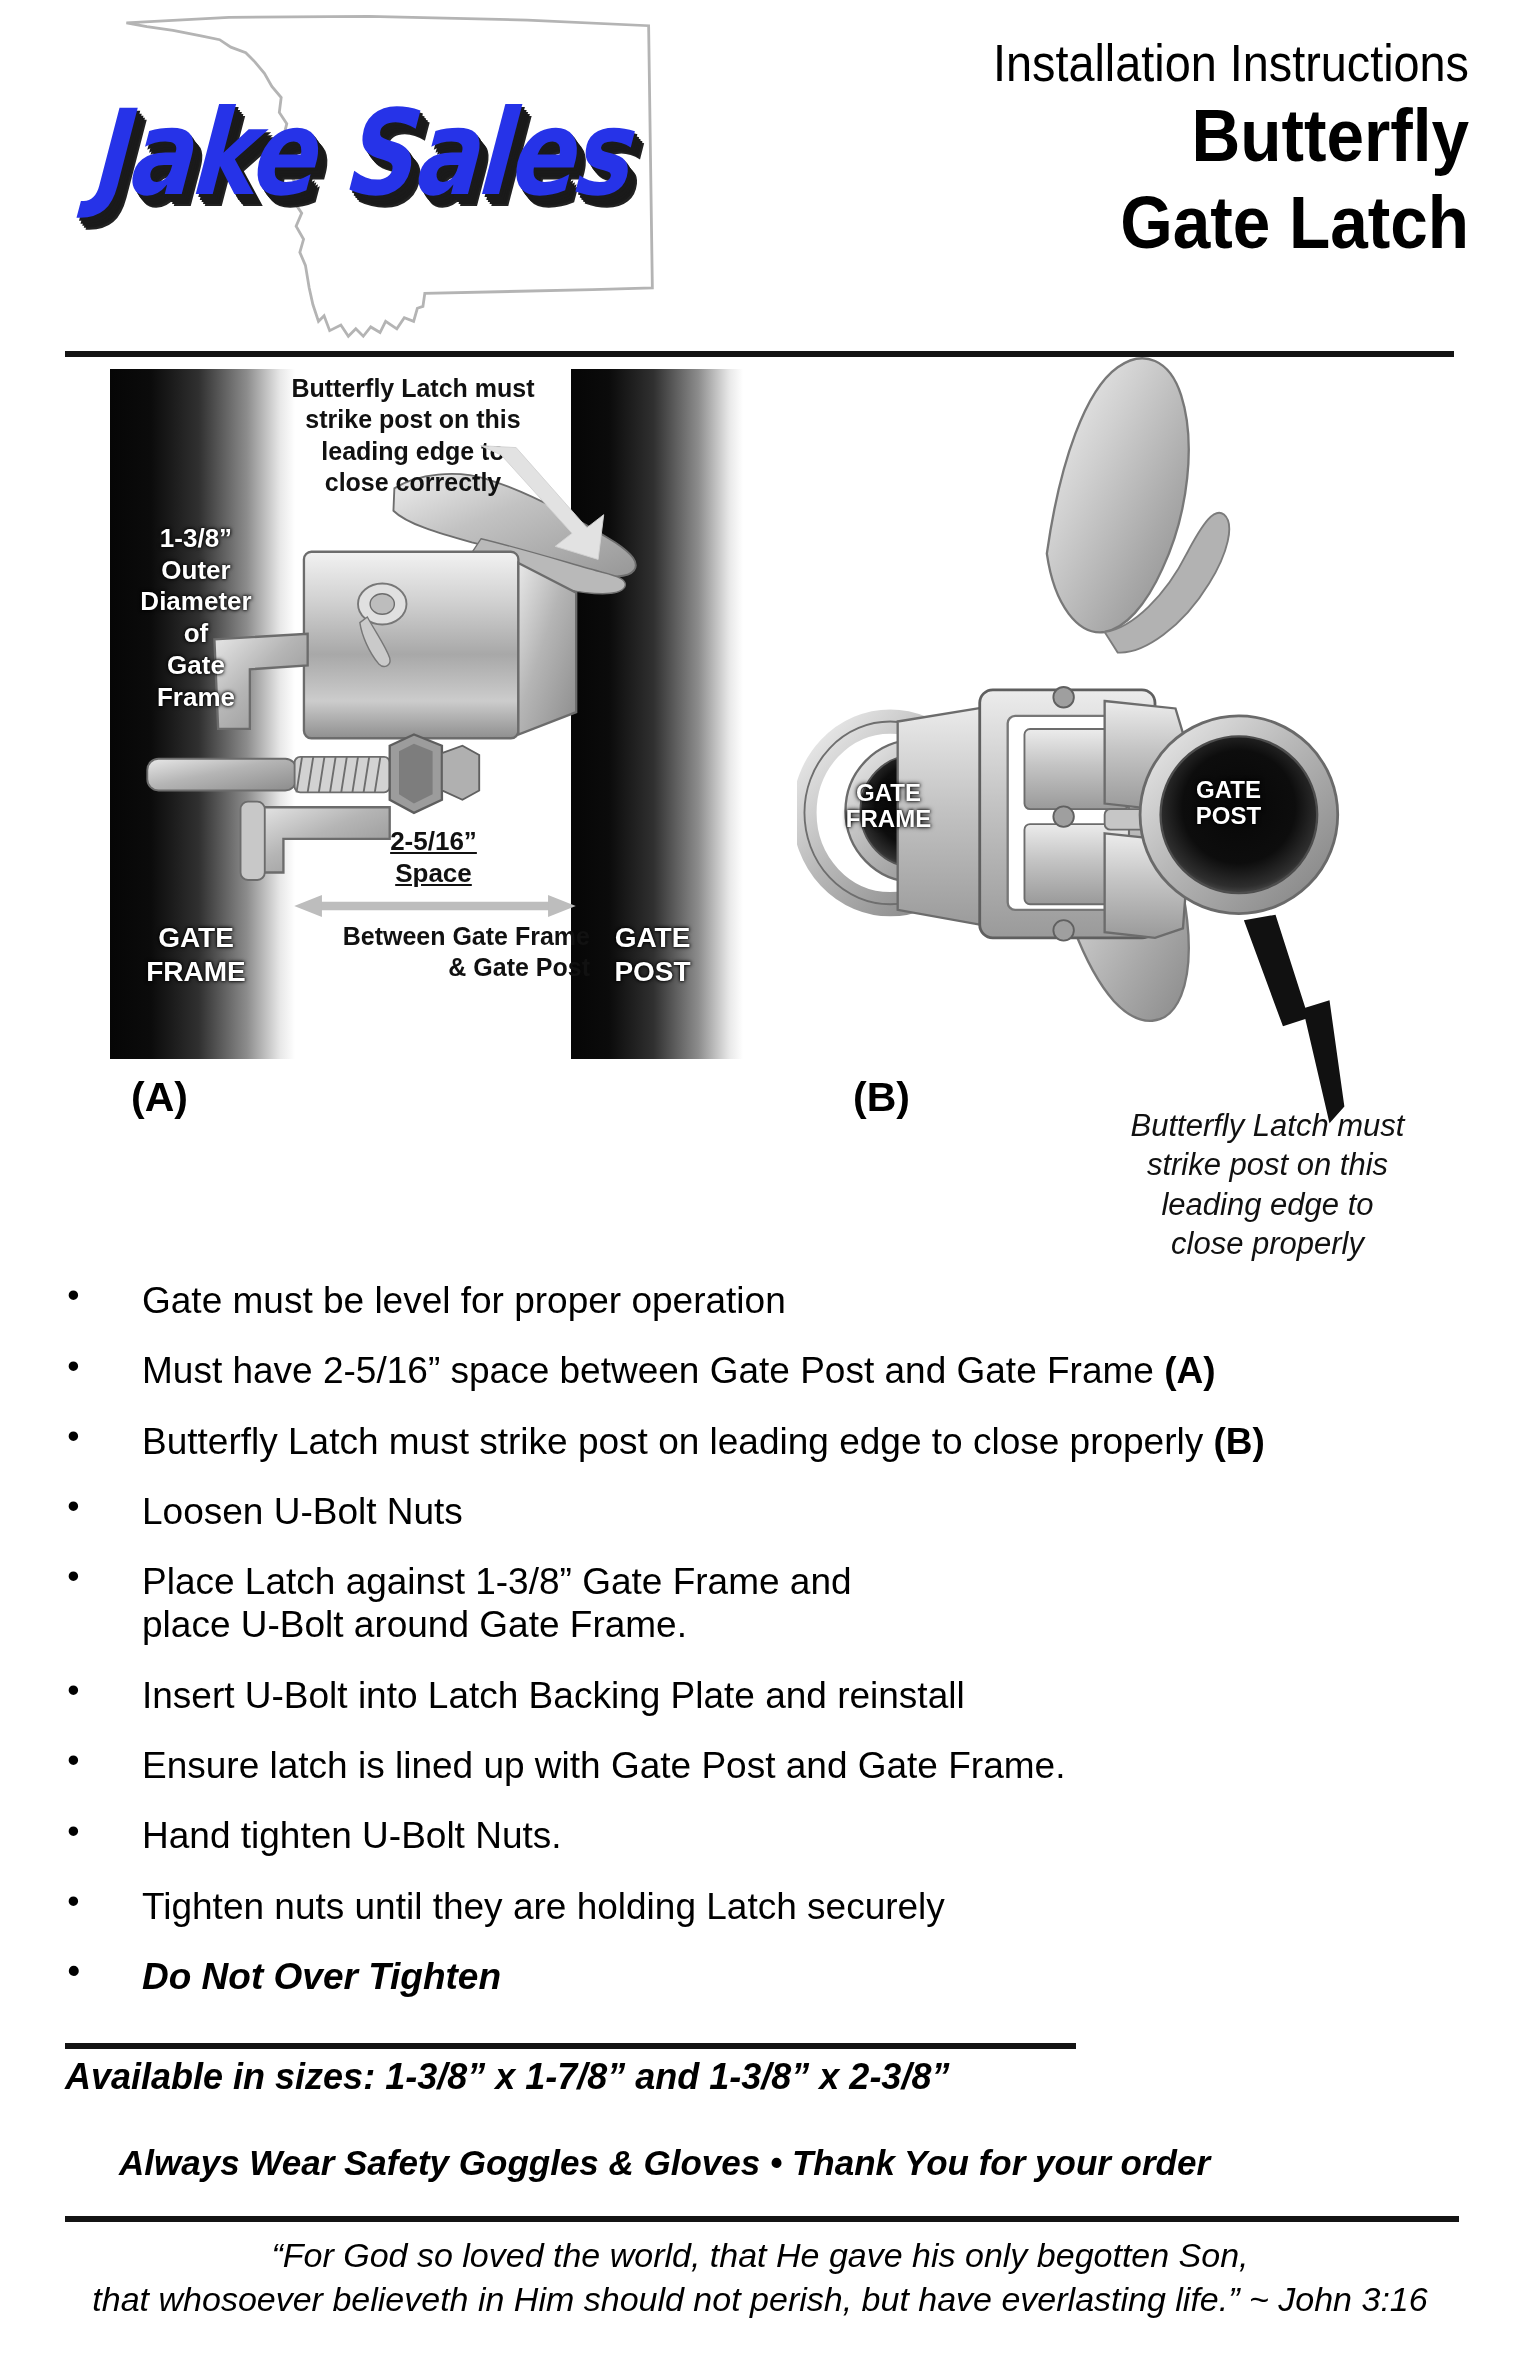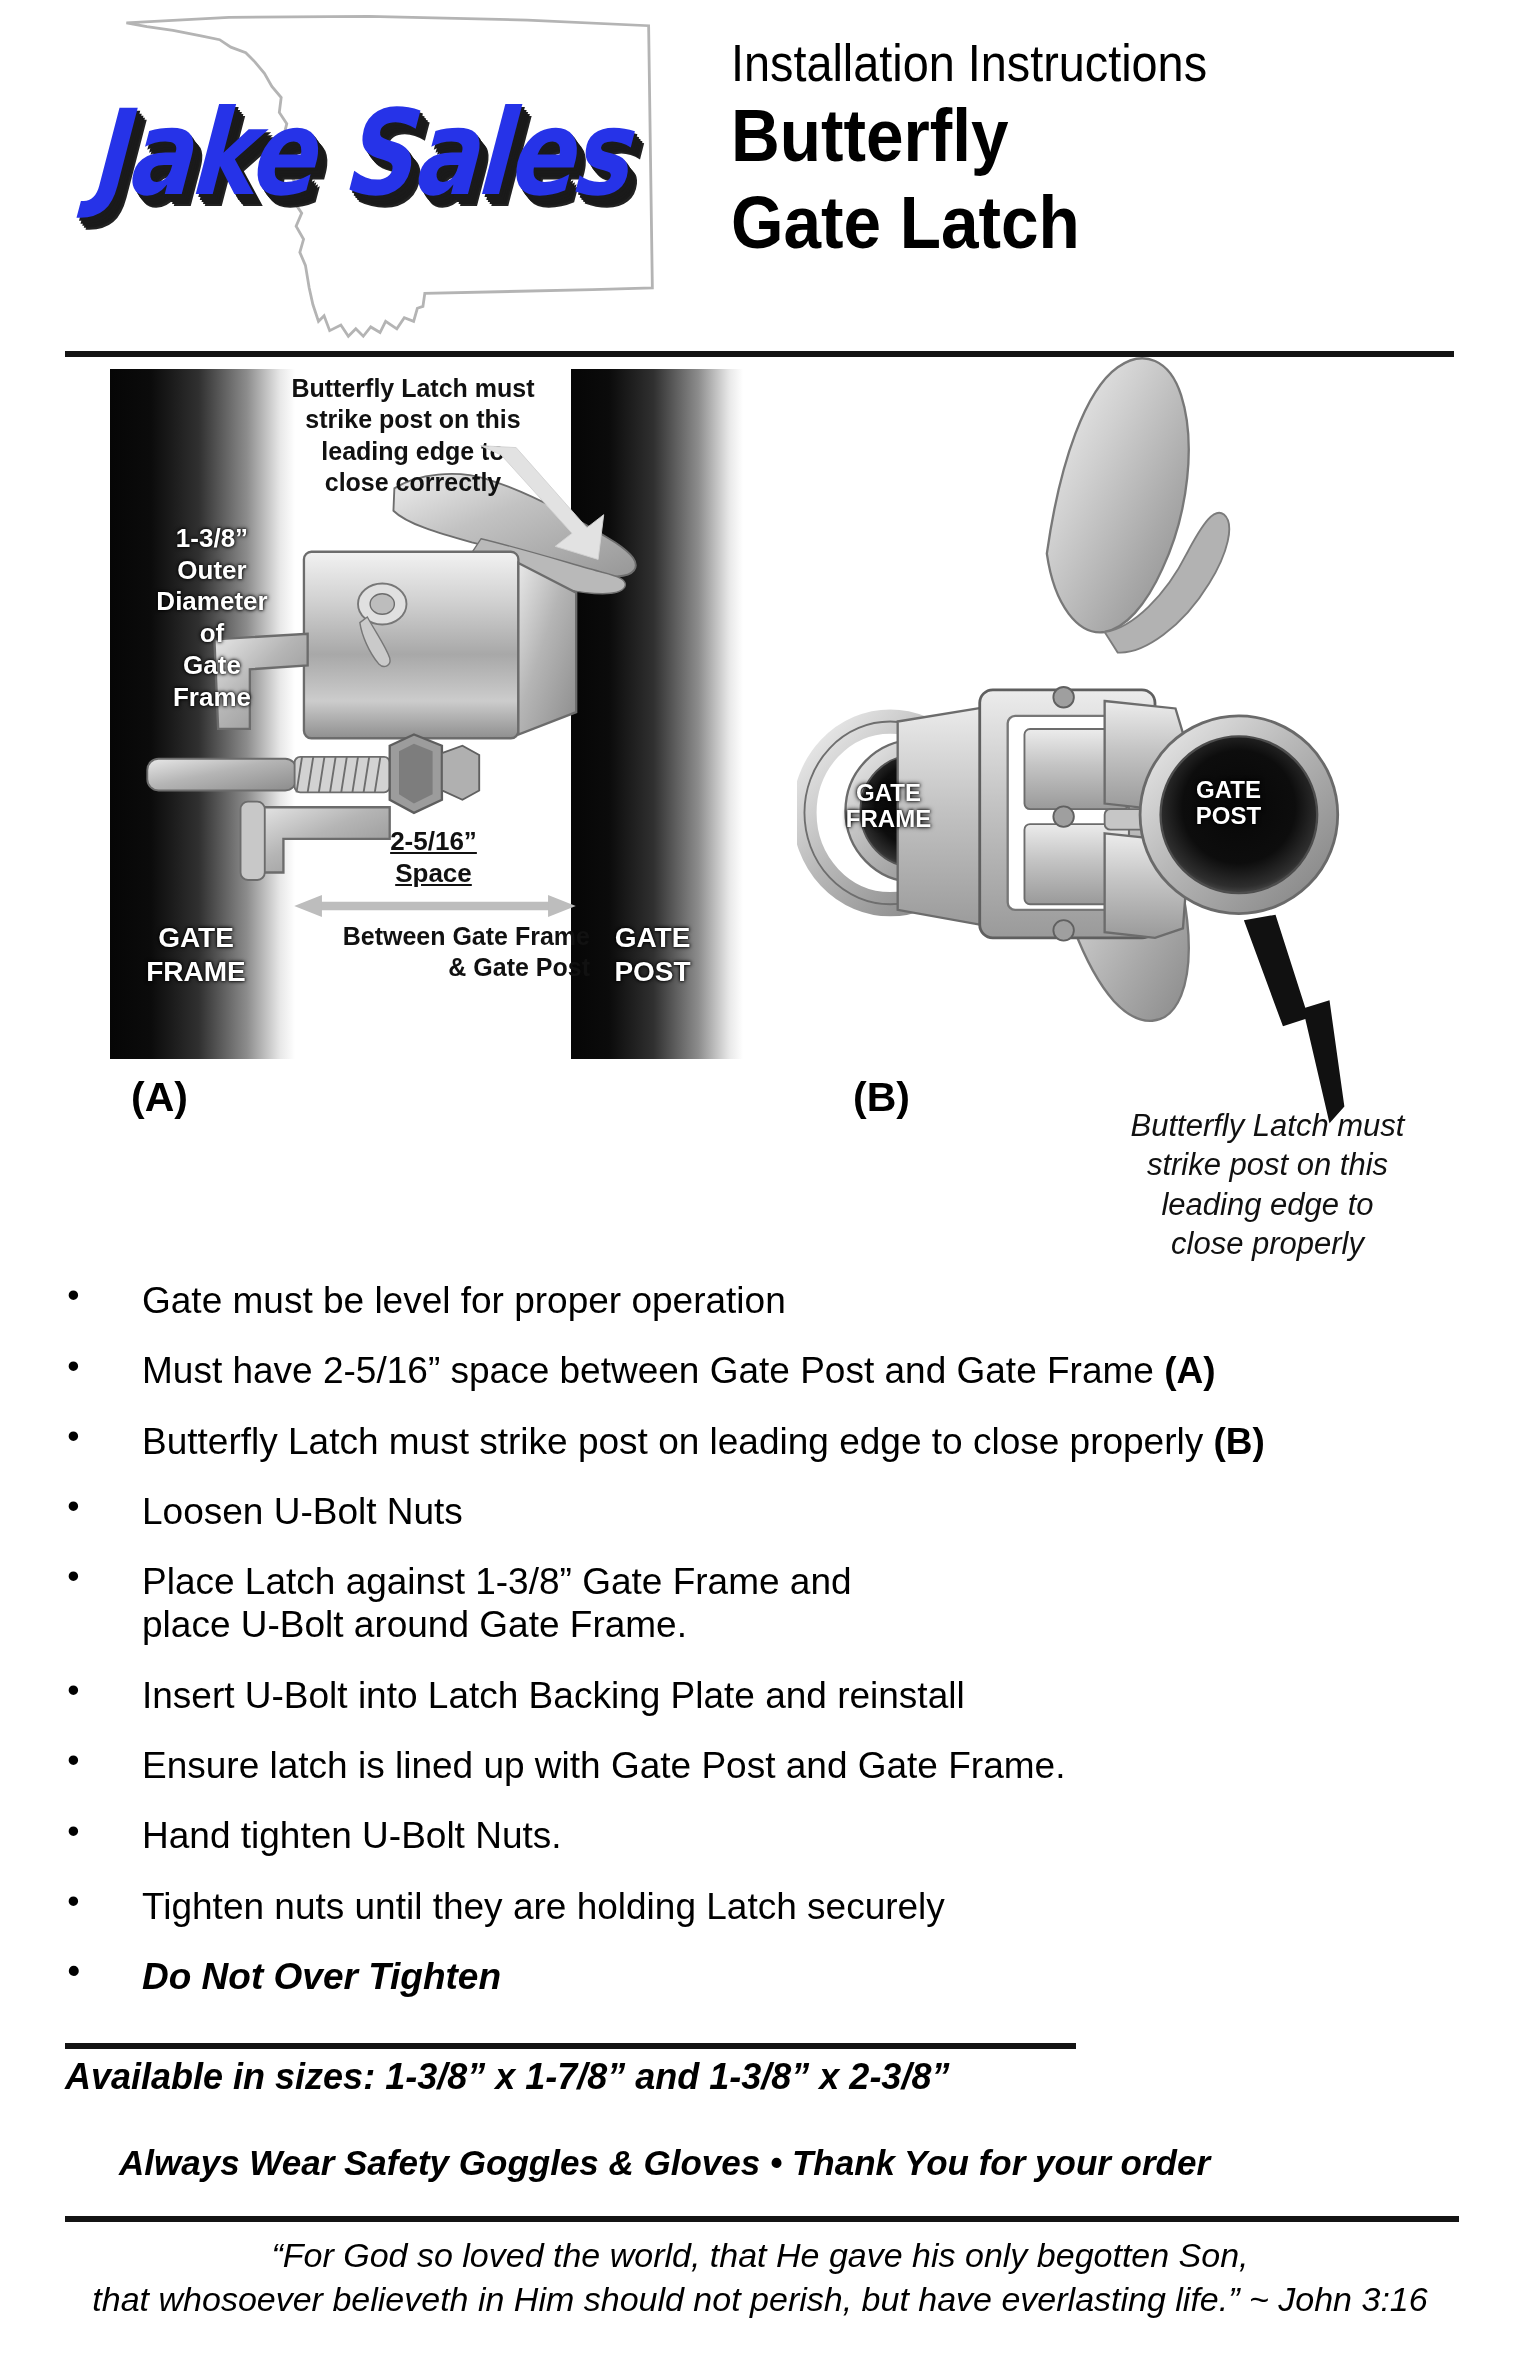--- a/index.html
+++ b/index.html
@@ -47,21 +47,21 @@
       2.8px 2.8px 0 #1a1a1a, 4.7px 4.7px 0 #1a1a1a, 6.5px 6.5px 0 #1a1a1a,
       8.4px 8.4px 0 #1a1a1a, 10.3px 10.3px 0 #222222;
     transform: scaleY(1.22) skewX(-7deg);
     transform-origin: left top;
     white-space: nowrap;
   }
   #title-block {
     position: absolute;
     left: 690px; top: 34px;
     width: 820px;
-    text-align: left;
+    text-align: right;
   }
   #subtitle-line {
     font-size: 52px;
     font-weight: normal;
     letter-spacing: 0px;
     transform: scaleX(0.90);
     transform-origin: center top;
     line-height: 1.12;
     white-space: nowrap;
   }
@@ -348,21 +348,21 @@
 
       <path d="M300 404 L326 392 L356 404 L356 462 L326 476 L300 462 Z" fill="#9c9c9c" stroke="#5e5e5e" stroke-width="2.5"></path>
       <path d="M310 410 L326 402 L346 410 L346 456 L326 466 L310 456 Z" fill="#7d7d7d"></path>
 
       <path d="M356 412 L378 404 L396 414 L396 452 L378 462 L356 452 Z" fill="#b0b0b0" stroke="#606060" stroke-width="2"></path>
 
       <path d="M150 470 L300 470 L300 504 L186 504 L186 540 L150 540 Z" fill="url(#galv2)" stroke="#6c6c6c" stroke-width="2.5"></path>
       <rect x="140" y="464" width="26" height="84" rx="8" fill="#c8c8c8" stroke="#6c6c6c" stroke-width="2"></rect>
     </svg>
 
-    <div class="post-caption" id="cap-outer-dia" style="white-space: pre-line; padding-left: 16px;">1-3/8”
+    <div class="post-caption" id="cap-outer-dia" style="white-space: pre-line;">1-3/8”
 Outer
 Diameter
 of
 Gate
 Frame</div>
 
     <div class="post-caption" id="cap-gate-frame" style="white-space: pre-line;">GATE
 FRAME</div>
 
     <div class="post-caption" id="cap-gate-post" style="white-space: pre-line;">GATE

